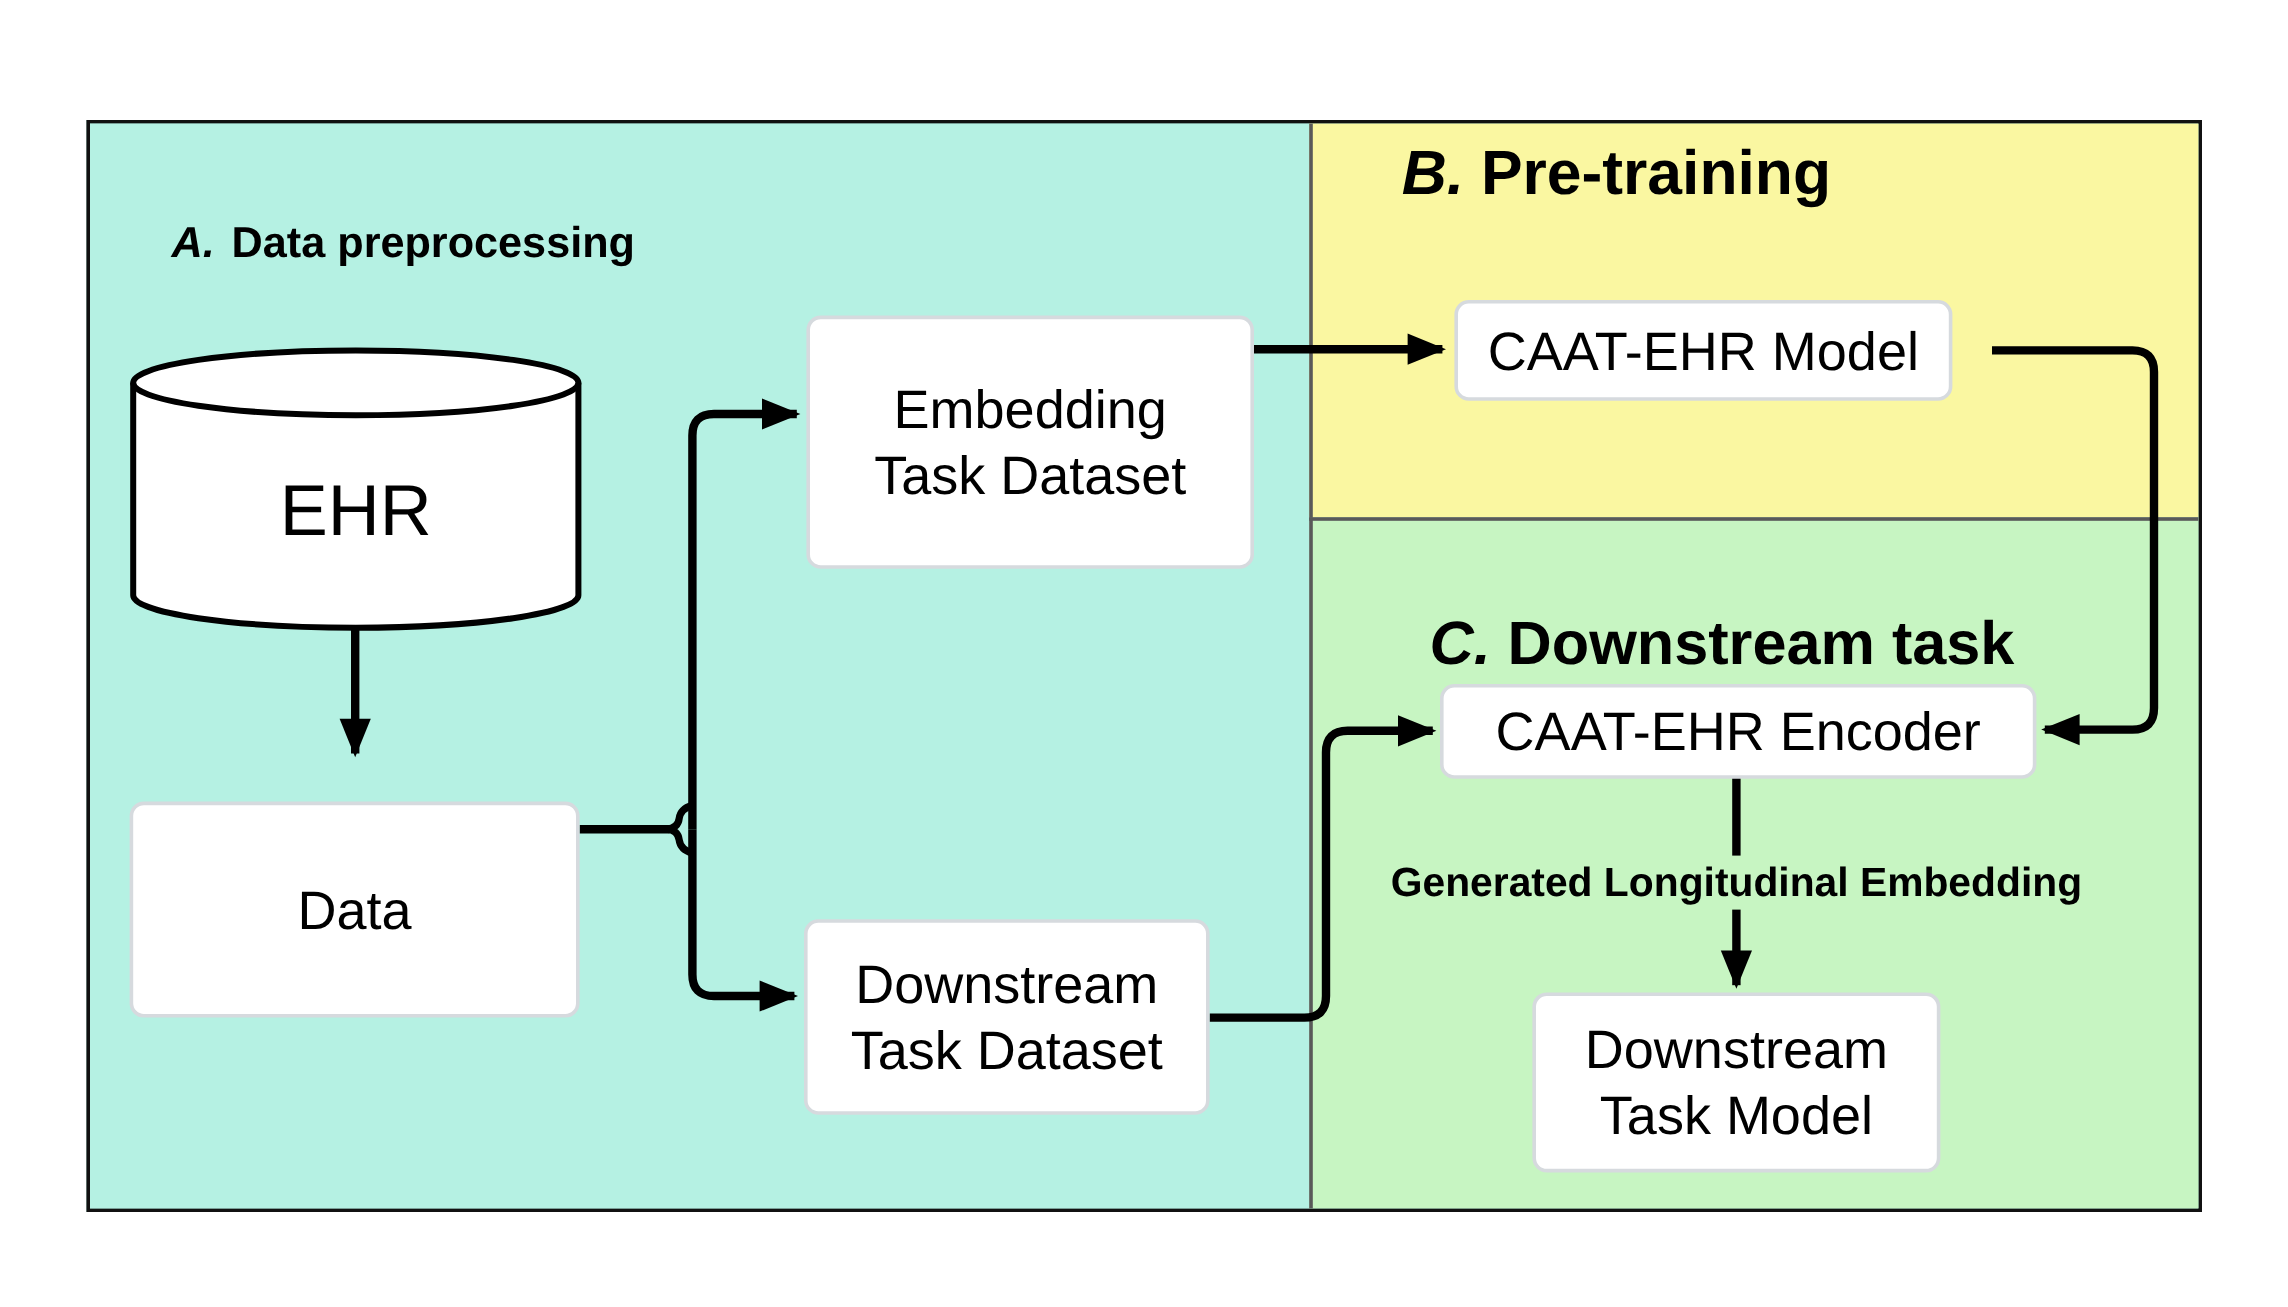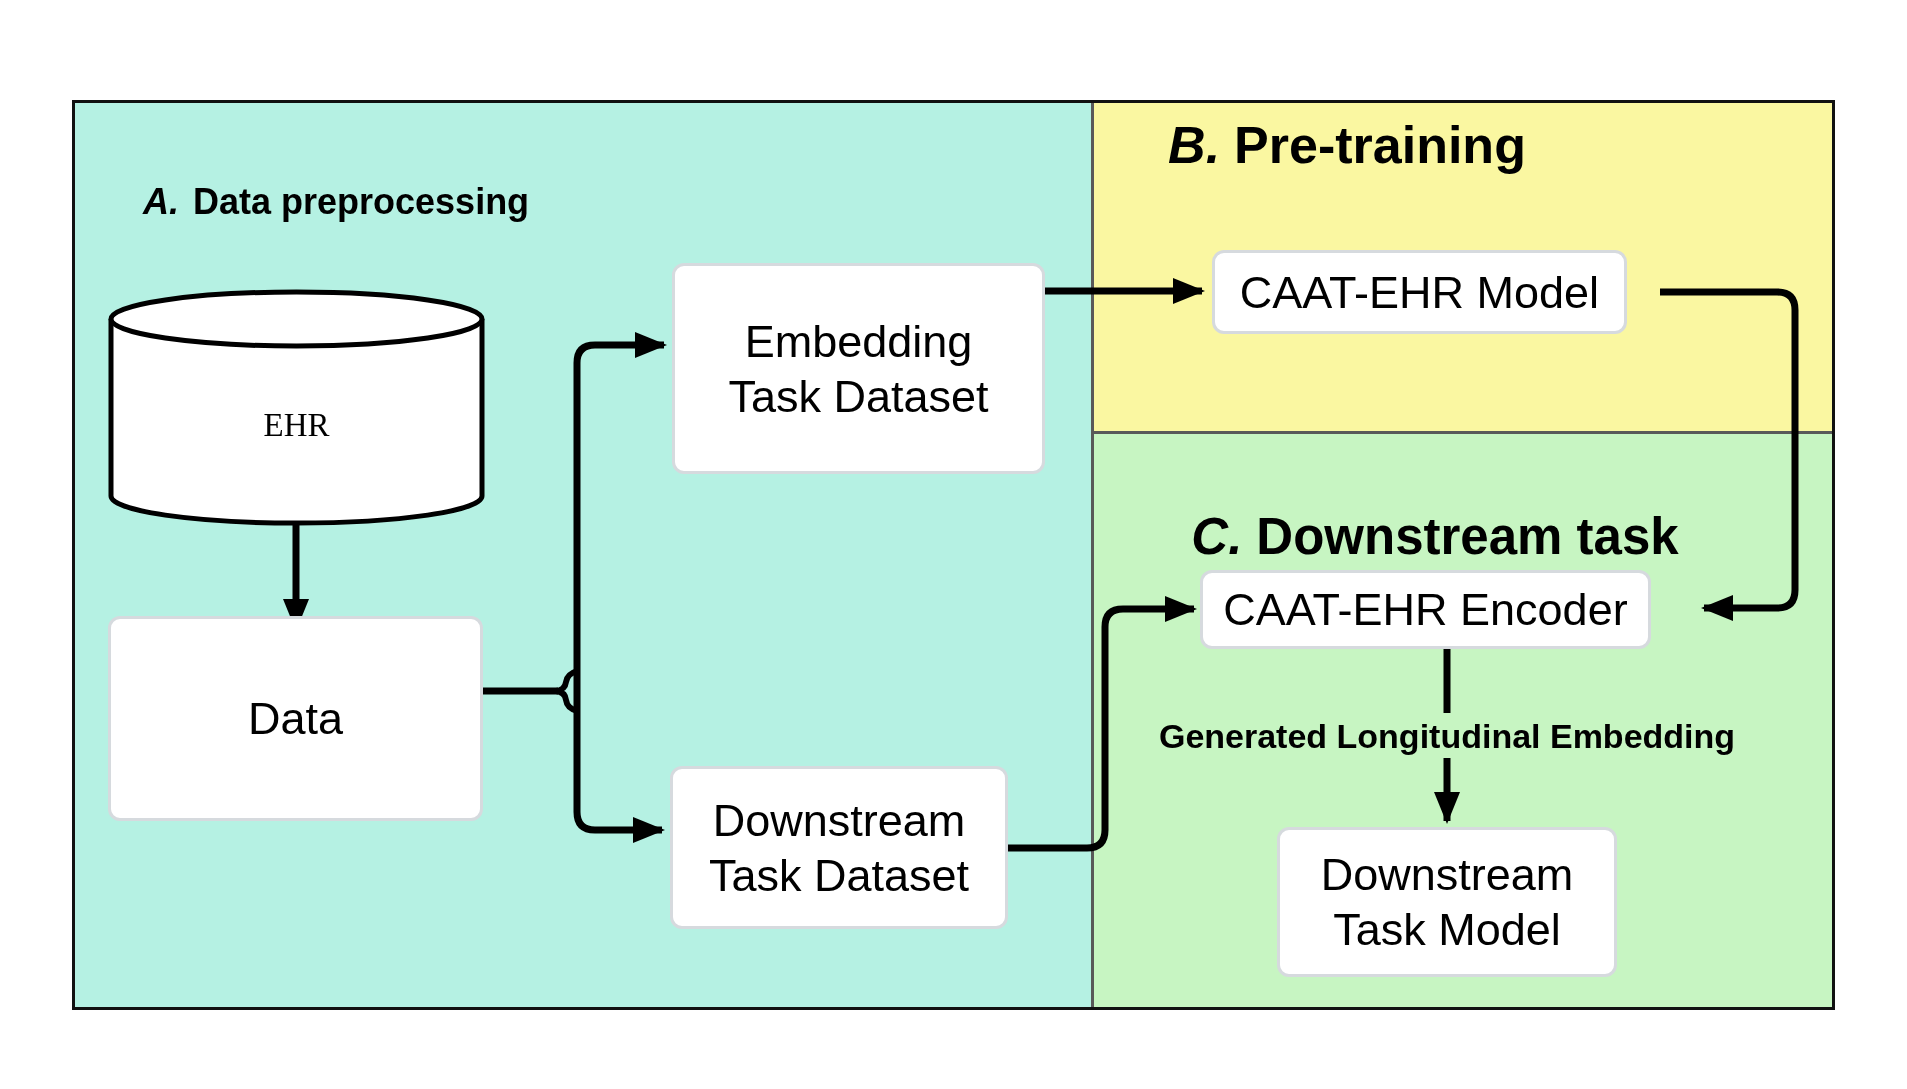--- a/index.html
+++ b/index.html
@@ -18,21 +18,21 @@
   .heading-a{left:143px;top:184px;font-size:36px;}
   .heading-b{left:1347px;top:145px;font-size:52px;transform:translate(-50%,-50%);}
   .heading-c{left:1435px;top:536px;font-size:51px;transform:translate(-50%,-50%);}
 
   svg.wires{position:absolute;left:0;top:0;z-index:2;}
 
   .node{position:absolute;background:#ffffff;border:3px solid #d6dade;border-radius:12px;
         box-sizing:border-box;display:flex;flex-direction:column;align-items:center;
         justify-content:center;font-size:45px;line-height:55px;text-align:center;z-index:3;}
   .node-ehr-label{position:absolute;background:transparent;border:none;z-index:3;
-        display:flex;align-items:center;justify-content:center;font-size:33px;font-family:Liberation Serif, serif;}
+        display:flex;align-items:center;justify-content:center;font-size:60px;}
   .edge-label{position:absolute;font-size:34px;font-weight:bold;white-space:nowrap;
         transform:translate(-50%,-50%);z-index:3;}
 </style>
 </head>
 <body>
 
 <div class="stage">
 
   <div class="diagram">
     <div class="region region-a" style="background-color: rgb(181, 241, 227);"></div>
@@ -78,39 +78,39 @@
     <span class="prefix">B.</span><span>Pre-training</span>
   </div>
   <div class="heading heading-c">
     <span class="prefix">C.</span><span>Downstream task</span>
   </div>
 
   <div class="node-ehr-label" style="left:108px;top:390px;width:377px;height:70px;">
     <span>EHR</span>
   </div>
 
-  <div class="node" style="left:108px;top:616px;width:375px;height:205px;gap:40px;">
+  <div class="node" style="left:108px;top:668px;width:375px;height:180px;gap:40px;">
     <div>Data</div>
   </div>
 
   <div class="node" style="left:672px;top:263px;width:373px;height:211px;">
     <div>Embedding</div>
     <div>Task Dataset</div>
   </div>
 
   <div class="node" style="left:670px;top:766px;width:338px;height:163px;">
     <div>Downstream</div>
     <div>Task Dataset</div>
   </div>
 
   <div class="node" style="left:1212px;top:250px;width:415px;height:84px;">
     <div>CAAT-EHR Model</div>
   </div>
 
-  <div class="node" style="left:1200px;top:570px;width:451px;height:79px;">
+  <div class="node" style="left:1200px;top:570px;width:497px;height:79px;">
     <div>CAAT-EHR Encoder</div>
   </div>
 
   <div class="node" style="left:1277px;top:827px;width:340px;height:150px;">
     <div>Downstream</div>
     <div>Task Model</div>
   </div>
 
   <div class="edge-label" style="left:1447px;top:736px;">Generated Longitudinal Embedding</div>
 

